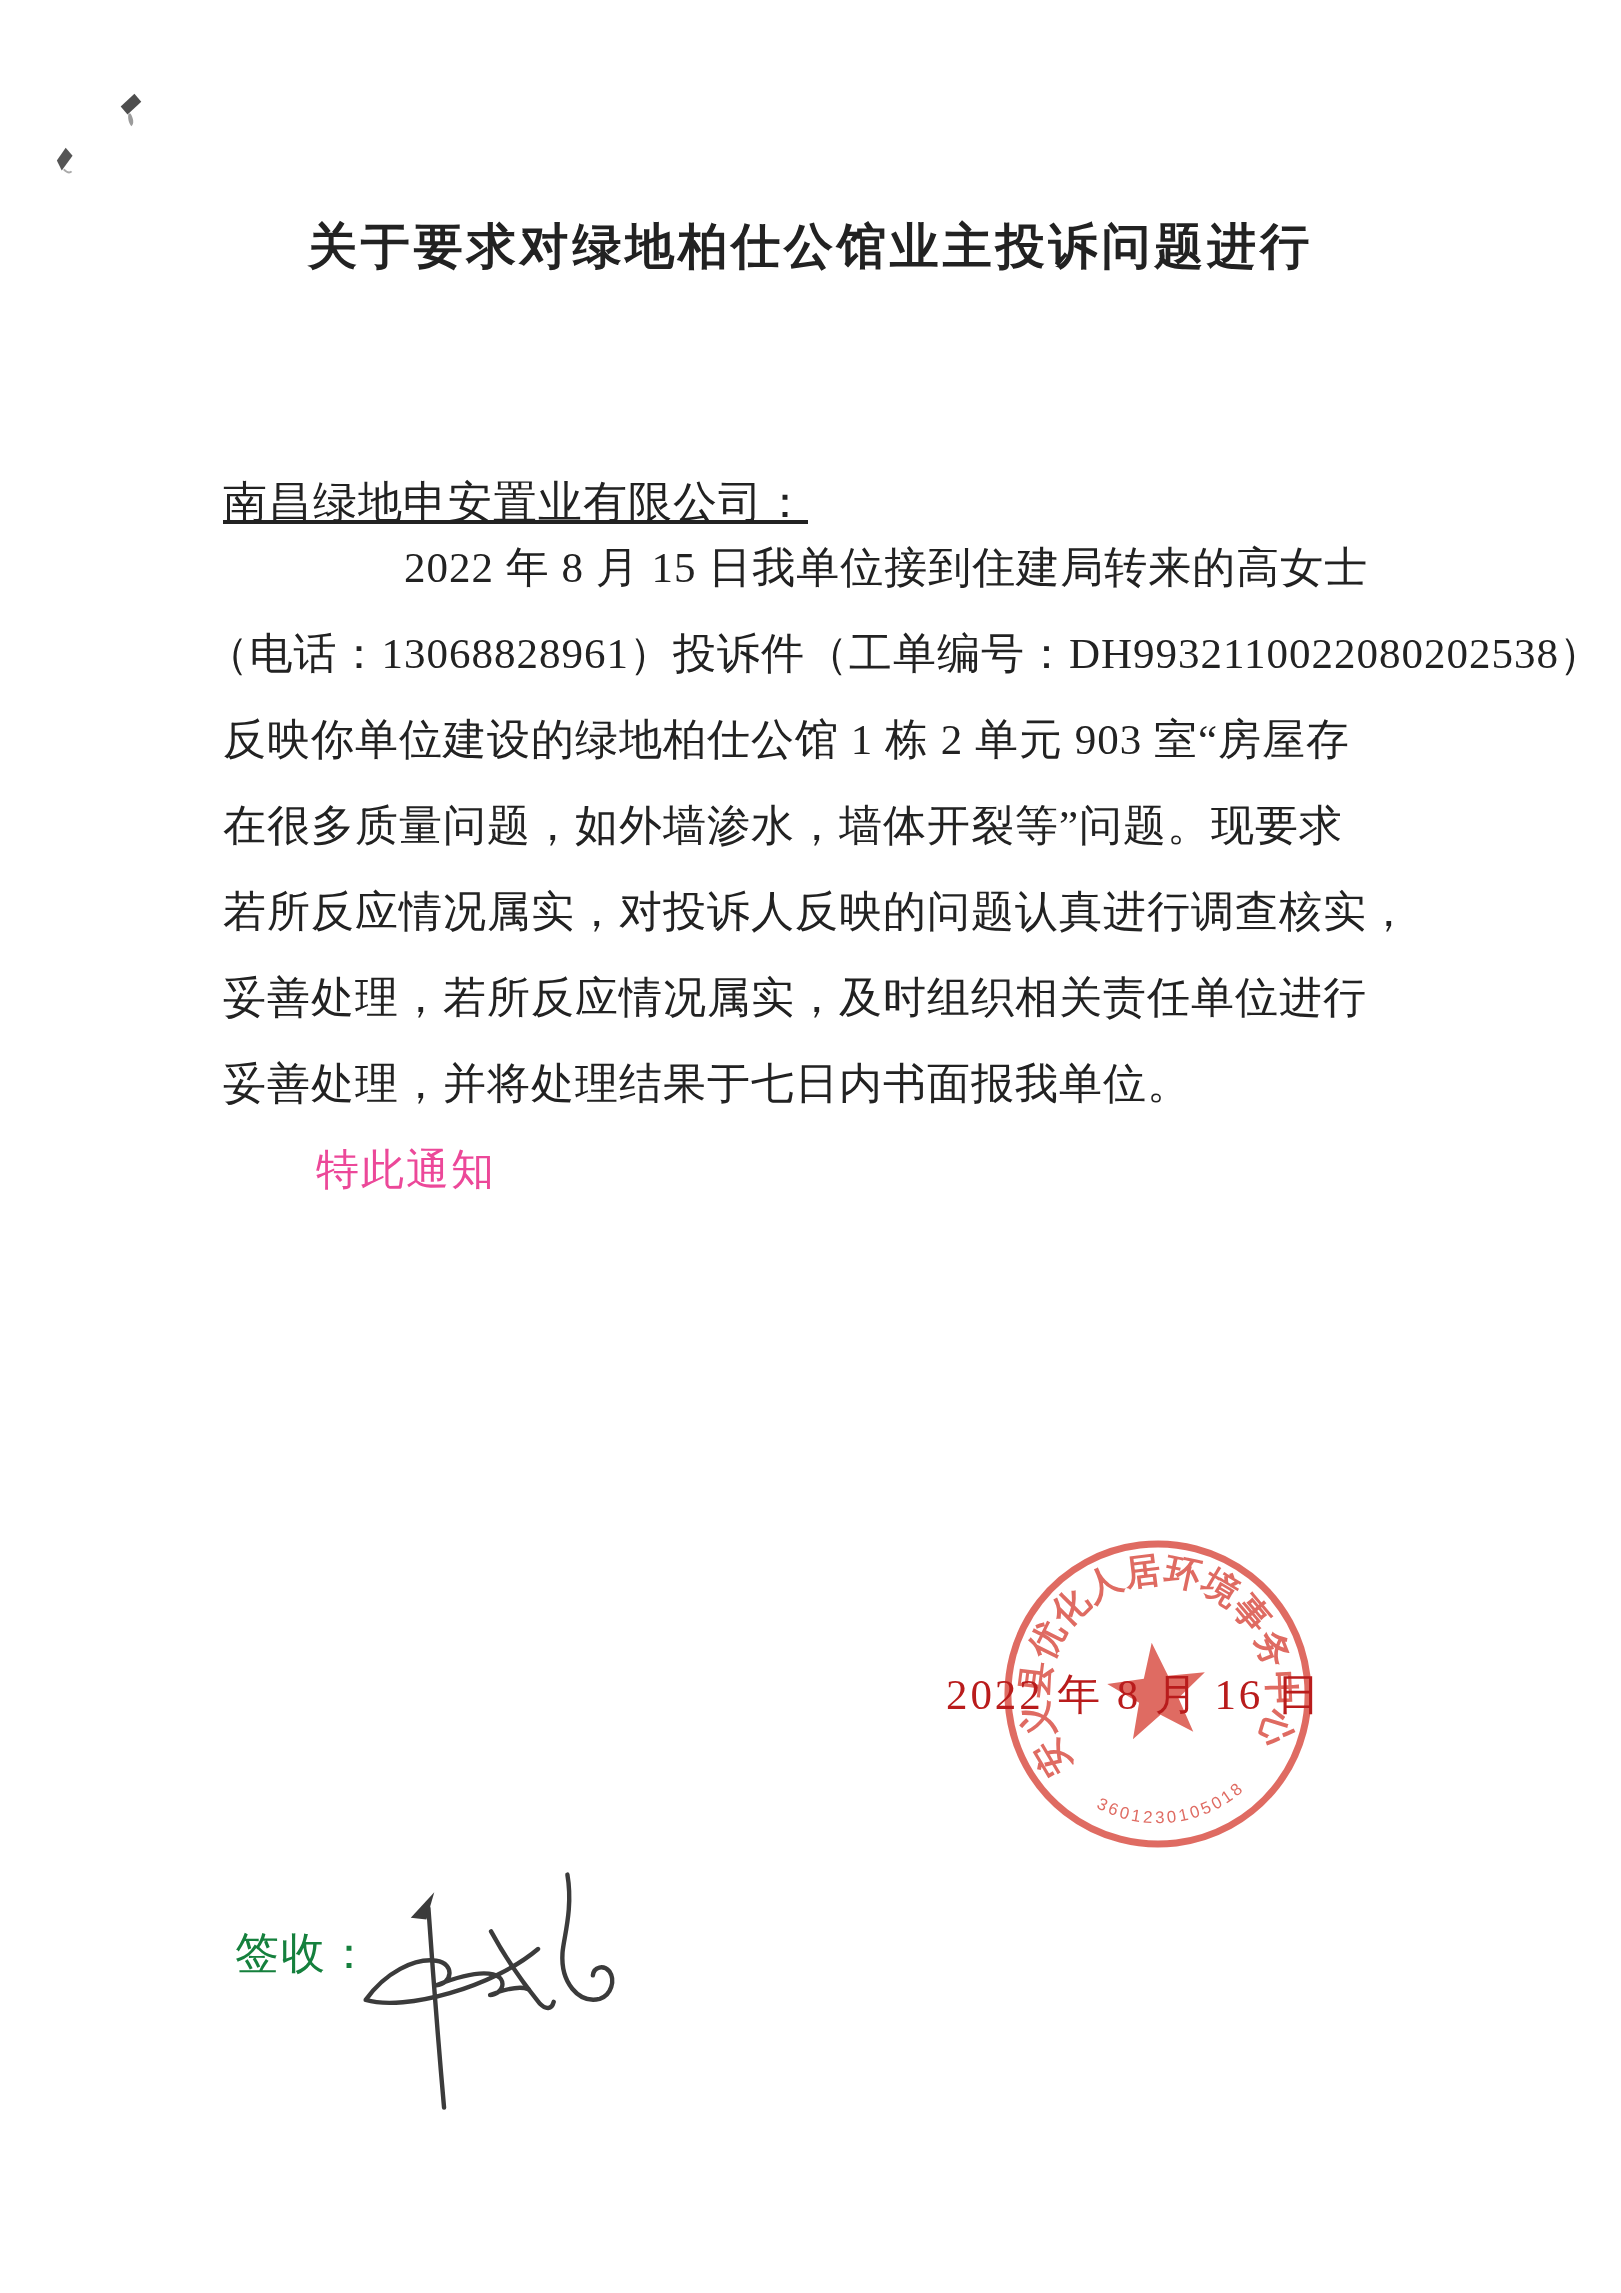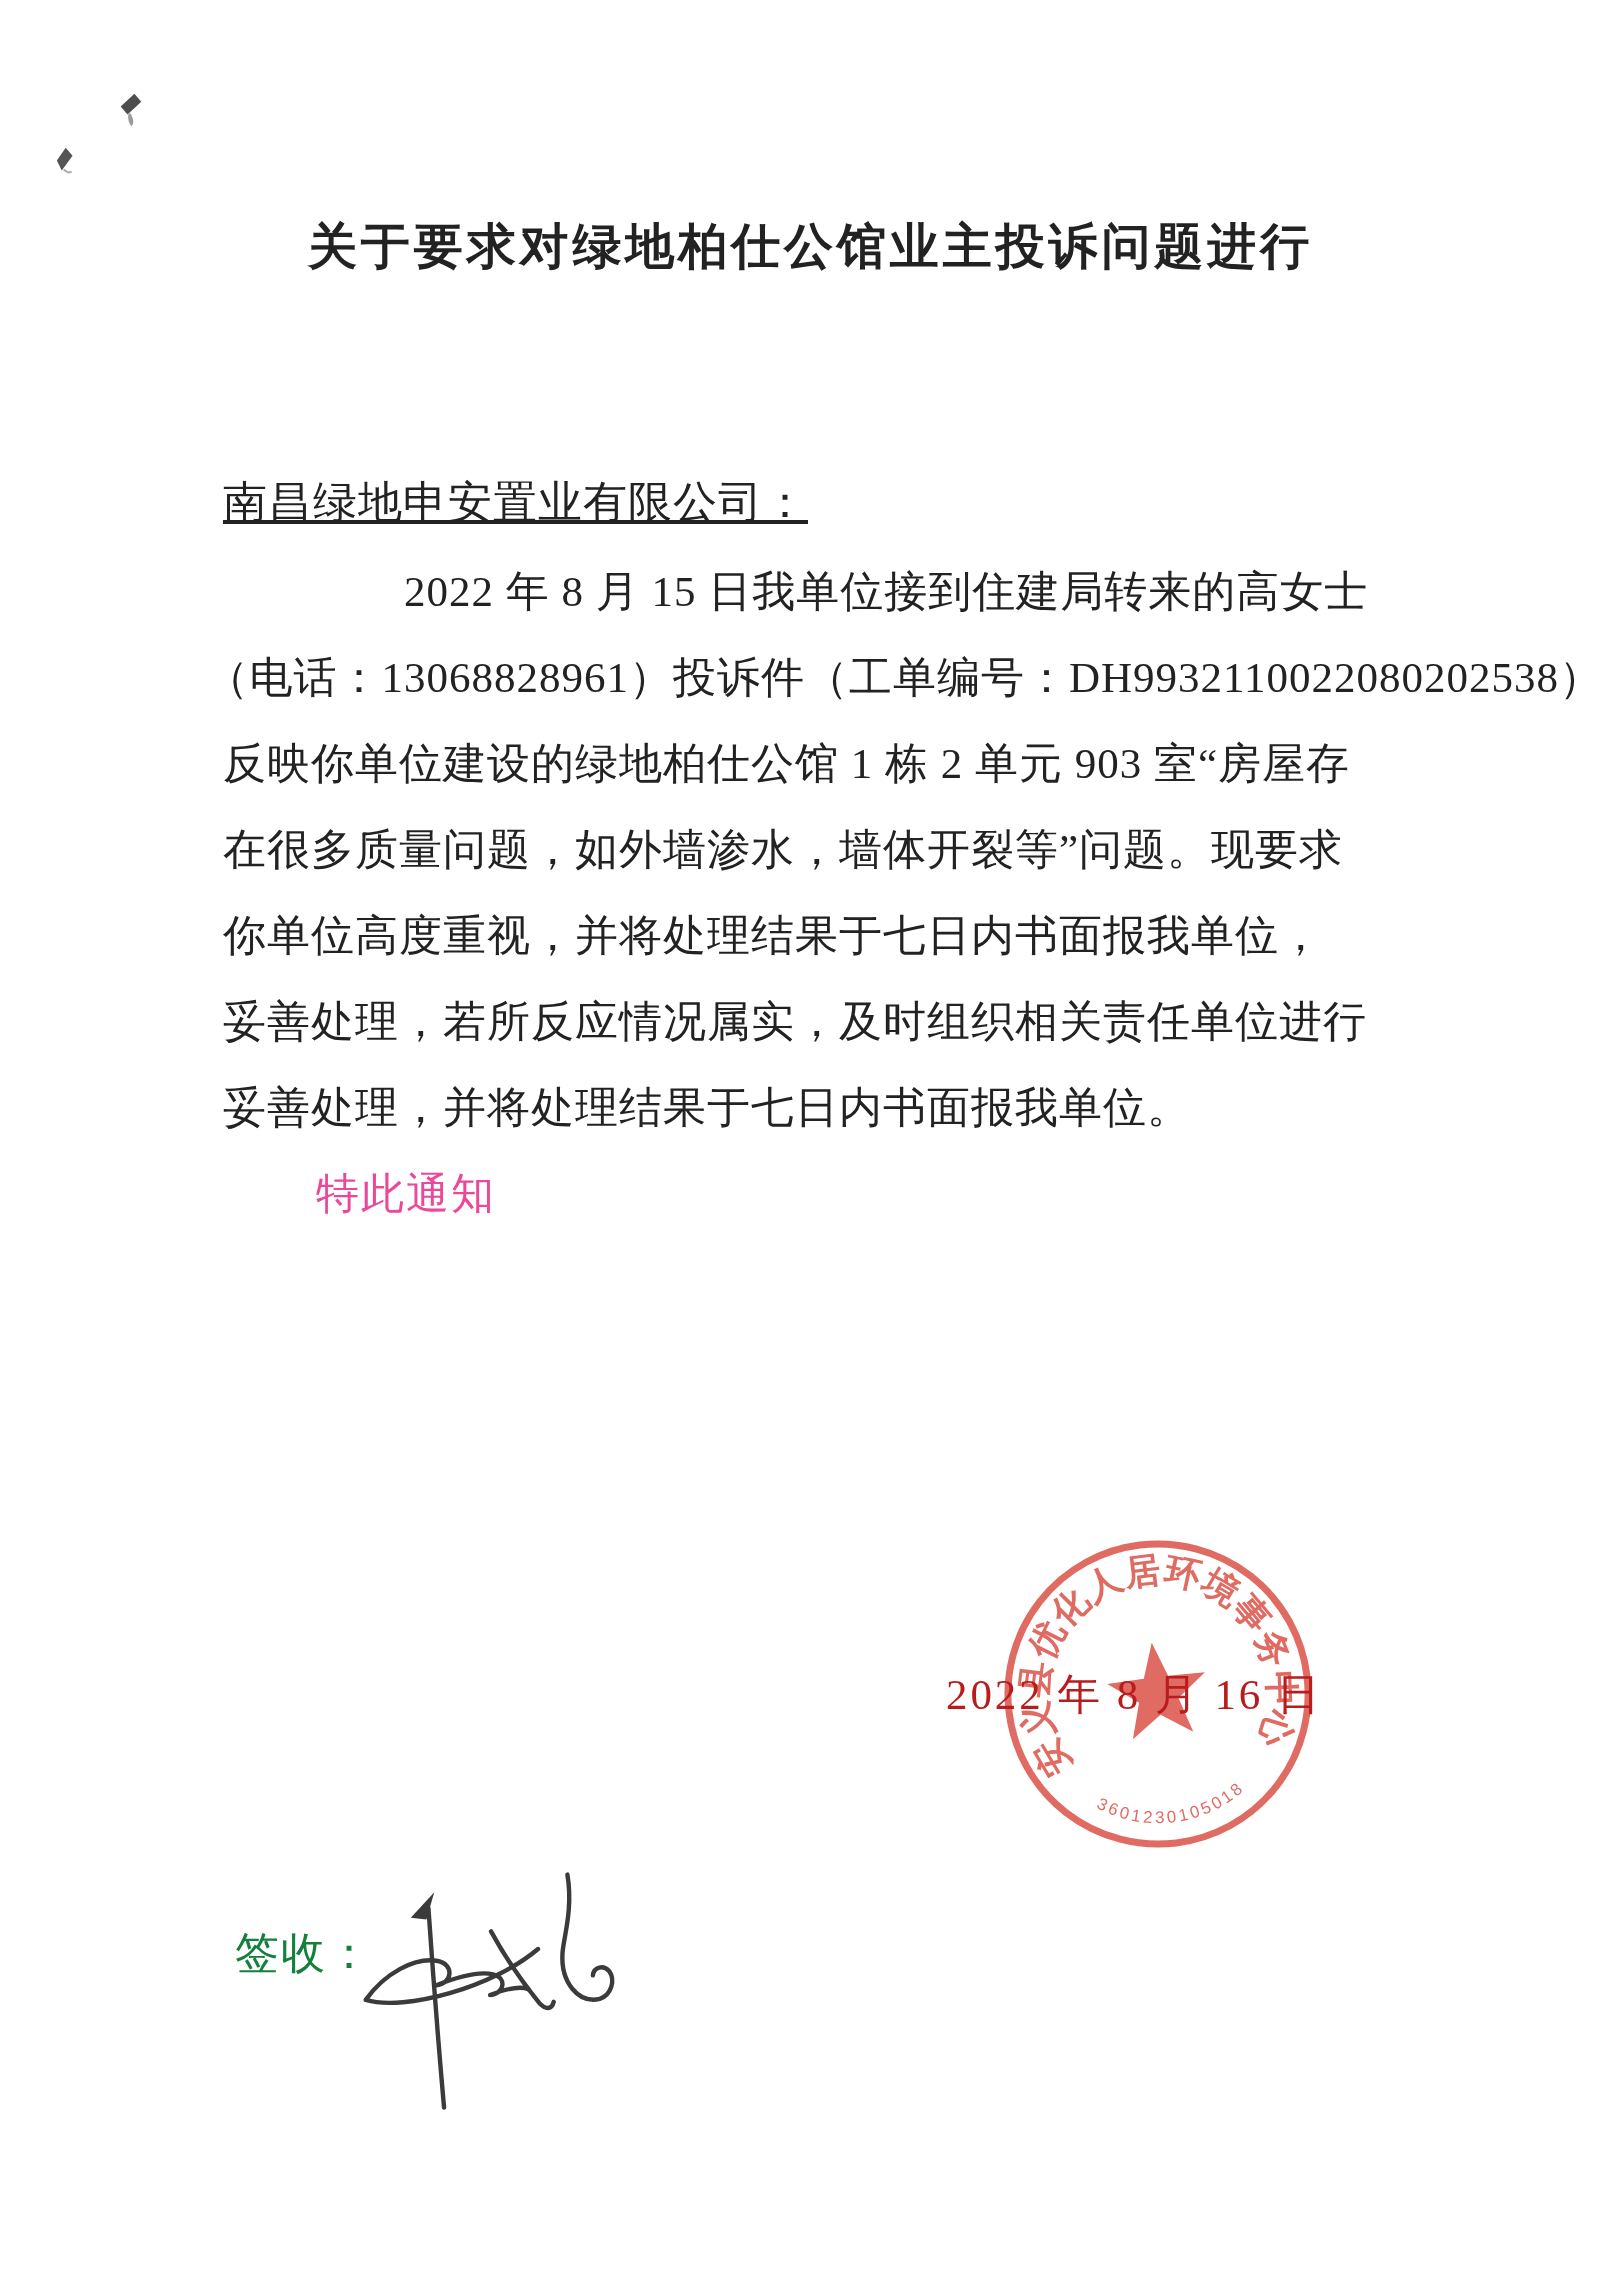--- a/index.html
+++ b/index.html
@@ -17,21 +17,21 @@
     font-weight:700;font-size:49px;letter-spacing:3.9px;color:#222;
     white-space:nowrap;
   }
   .title-1{top:214px;}
   .title-2{top:294px;}
   .addressee{
     position:absolute;left:223px;top:473px;
     font-size:44px;letter-spacing:1px;white-space:nowrap;color:#222;text-decoration:underline;
   }
   .body-block{
-    position:absolute;left:223px;top:549px;width:1215px;
+    position:absolute;left:223px;top:525px;width:1215px;
   }
   .body-line{
     height:86px;line-height:86px;
     font-size:43px;letter-spacing:1px;white-space:nowrap;color:#222;
   }
   .body-line:first-child{text-indent:181px;}
   .body-line.paren-line{margin-left:-17.6px;}
   .closing-line{
     height:86px;line-height:86px;padding-left:93px;
     font-size:43px;letter-spacing:2px;color:#ec4899;
@@ -69,21 +69,21 @@
 
   <div class="title title-1">关于要求对绿地柏仕公馆业主投诉问题进行</div>
 
   <div class="addressee">南昌绿地申安置业有限公司：</div>
 
   <div class="body-block">
     <div class="body-line">2022 年 8 月 15 日我单位接到住建局转来的高女士</div>
     <div class="body-line paren-line">（电话：13068828961）投诉件（工单编号：DH9932110022080202538），</div>
     <div class="body-line">反映你单位建设的绿地柏仕公馆 1 栋 2 单元 903 室“房屋存</div>
     <div class="body-line">在很多质量问题，如外墙渗水，墙体开裂等”问题。现要求</div>
-    <div class="body-line">你单位高度重视，并将处理结果于七日内书面报我单位，</div>
+    <div class="body-line">若所反应情况属实，对投诉人反映的问题认真进行调查核实，</div>
     <div class="body-line">妥善处理，若所反应情况属实，及时组织相关责任单位进行</div>
     <div class="body-line">妥善处理，并将处理结果于七日内书面报我单位。</div>
     <div class="closing-line">特此通知</div>
   </div>
 
   <svg class="stamp" viewBox="0 0 320 320">
     <g transform="rotate(-7 160 160)" opacity="0.92">
       <circle cx="160" cy="160" r="151" fill="none" stroke-width="7" stroke="#d8493e"></circle>
       <polygon points="160,108 172.3,143 209.5,143.9 180,166.5 190.6,202.1 160,181 129.4,202.1 140,166.5 110.5,143.9 147.7,143" fill="#d8493e"></polygon>
       <path id="seal-arc" d="M 68.3 224.3 A 112 112 0 1 1 251.7 224.3" fill="none"></path>

